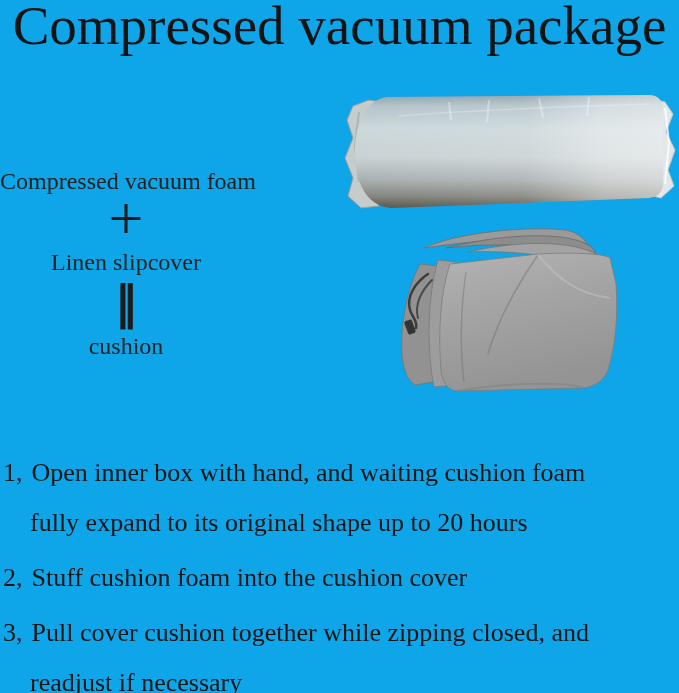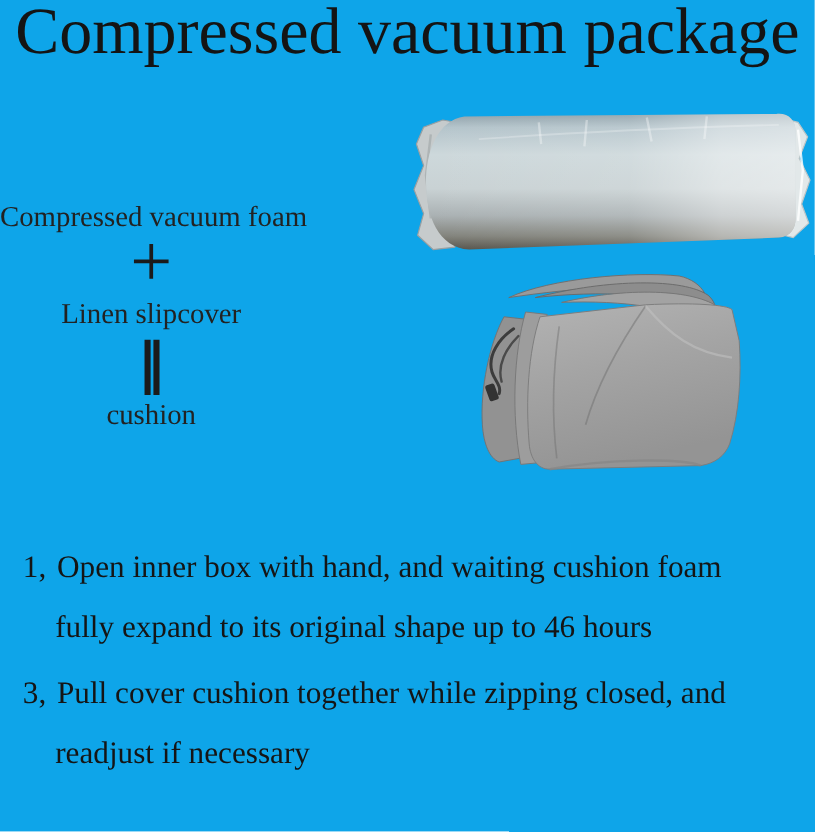--- a/index.html
+++ b/index.html
@@ -38,21 +38,21 @@
   }
   
   .foam-photo{position:absolute;left:339px;top:86px;width:340px;height:134px;}
   .cover-photo{position:absolute;left:388px;top:224px;width:270px;height:180px;}
   
   .instructions{
     position:absolute;left:3px;top:448px;width:676px;
     margin:0;padding:0;list-style:none;
   }
   .instructions li{
-    margin:0 0 5px 16px;padding:0;
+    margin:0 0 5px 0;padding:0;
     font-size:26px;line-height:50px;
     white-space:nowrap;color:#151515;
   }
   .instructions .num{margin-right:9px;}
   .instructions .cont{margin-left:27px;}
 </style>
 </head>
 <body>
 
 <div class="page">
@@ -130,21 +130,24 @@
       <path d="M150 31 C130 60 110 95 100 130" fill="none" stroke="#6f6f6f" stroke-width="1.4" opacity="0.5"></path>
       <path d="M78 48 C72 90 72 125 76 158" fill="none" stroke="#6f6f6f" stroke-width="1.4" opacity="0.45"></path>
       <path d="M150 31 C170 55 190 70 222 74" fill="none" stroke="#bfbfbf" stroke-width="2" opacity="0.6"></path>
       <path d="M70 167 C120 158 180 158 196 164" fill="none" stroke="#868686" stroke-width="2" opacity="0.7"></path>
     </svg>
   </div>
 
   <ol class="instructions">
     <li>
       <span class="num">1,</span><span>Open inner box with hand, and waiting cushion foam</span><br>
-      <span class="cont">fully expand to its original shape up to 46 hours</span>
+      <span class="cont">fully expand to its original shape up to 20 hours</span>
+    </li>
+    <li>
+      <span class="num">2,</span><span>Stuff cushion foam into the cushion cover</span>
     </li>
     <li>
       <span class="num">3,</span><span>Pull cover cushion together while zipping closed, and</span><br>
       <span class="cont">readjust if necessary</span>
     </li>
   </ol>
 
 </div>
 
 </body></html>

